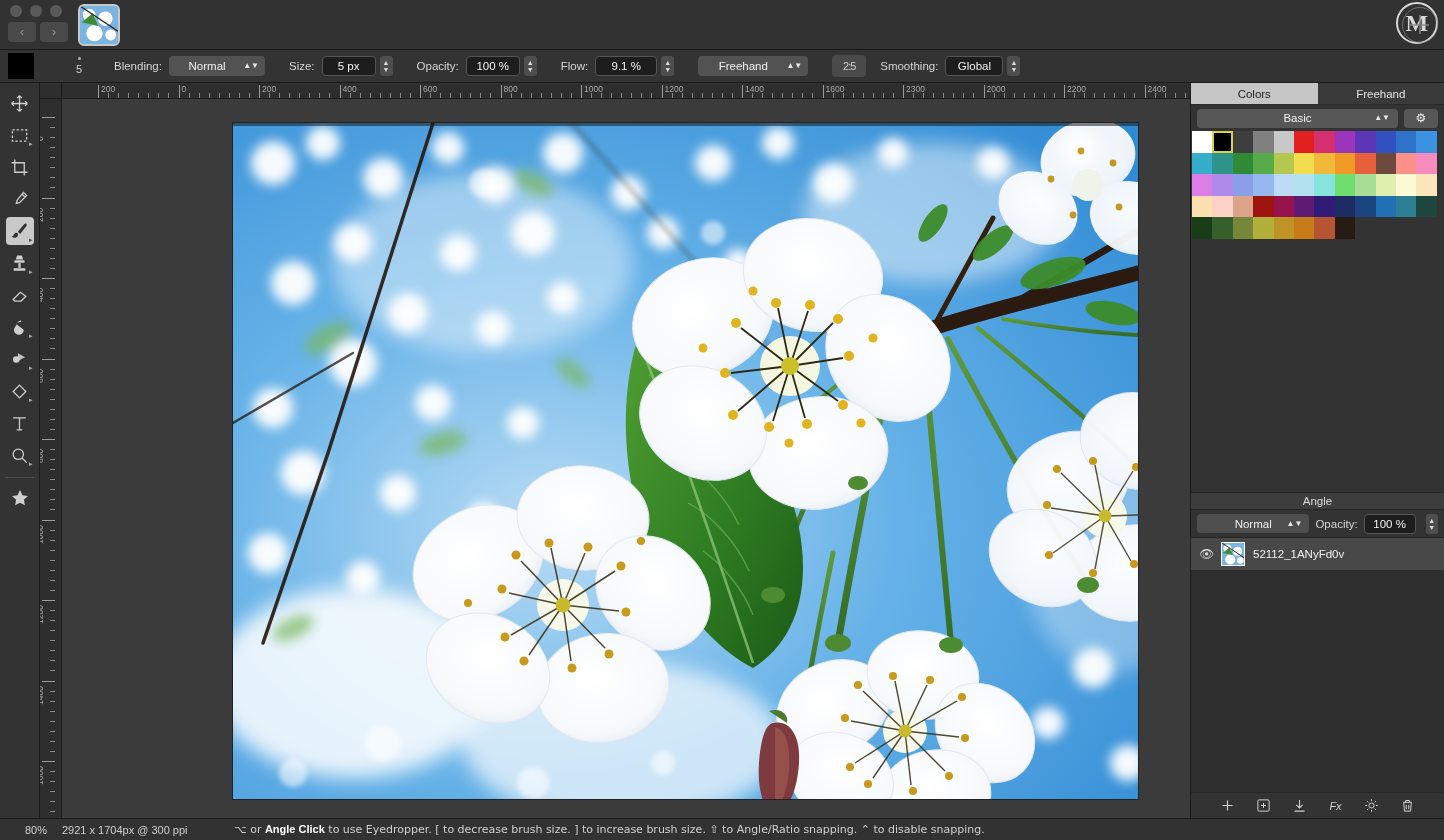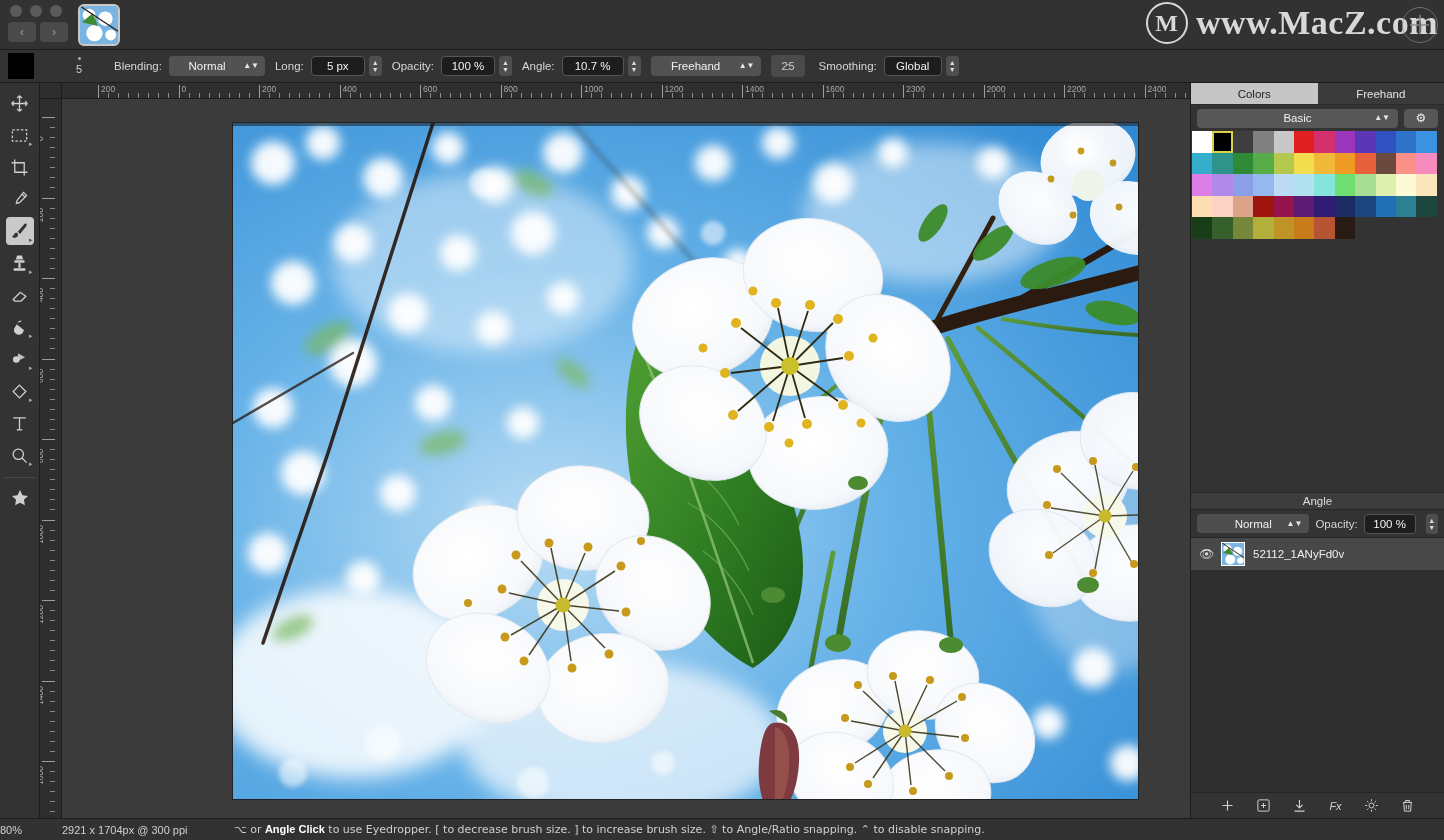--- a/index.html
+++ b/index.html
@@ -87,21 +87,21 @@
     margin-right: 26px; flex: 0 0 26px;
   }
   .brushprev {
     width: 38px; flex: 0 0 38px;
     display: flex; flex-direction: column; align-items: center;
     margin-right: 16px;
   }
   .brushdot { width: 3px; height: 3px; border-radius: 50%; background: #b0b0b0; margin-bottom: 3px;}
   .brushnum { font-size: 11px; color: #cfcfcf; }
   .olabel { color: #d6d6d6; margin-right: 7px; font-size: 11.5px; white-space: nowrap;}
-  .opt-group { display: flex; align-items: center; margin-right: 10px; justify-content: space-between; }
+  .opt-group { display: flex; align-items: center; margin-right: 24px; justify-content: space-between; }
   .popup {
     background: #525252; border-radius: 4px;
     height: 20px; padding: 0 6px 0 10px;
     display: flex; align-items: center; justify-content: center;
     color: #f0f0f0; font-size: 11.5px;
     min-width: 84px; position: relative;
   }
   .popup .ptext { flex: 1; text-align: center; }
   .chev { margin-left: 8px; font-size: 8px; line-height: 1; color: #e8e8e8;
           display:flex; flex-direction:column; }
@@ -252,21 +252,21 @@
   }
   .lfbtn { display:flex; align-items:center; justify-content:center; width:18px; height:18px; }
 
   
   .status {
     height: 22px; flex: 0 0 22px;
     background: #323232; border-top: 1px solid #1c1c1c;
     display: flex; align-items: center;
     font-size: 11px; color: #cfcfcf;
   }
-  .st-zoom { width: 62px; padding-left: 0; }
+  .st-zoom { width: 62px; padding-left: 25px; }
   .st-dims { width: 172px; }
   .st-hint { flex:1; }
   .st-hint b { color:#fff; }
   .kb { font-family:"DejaVu Sans", sans-serif; }
 </style>
 </head>
 <body>
 
 <div class="app">
 
@@ -286,55 +286,54 @@
         <circle cx="10" cy="10" r="7" fill="#fff"></circle>
         <circle cx="28" cy="14" r="8" fill="#fff"></circle>
         <circle cx="16" cy="30" r="9" fill="#fff"></circle>
         <circle cx="34" cy="32" r="6" fill="#fff"></circle>
         <path d="M2 18 L14 8 L20 22 Z" fill="#3f8b33"></path>
         <path d="M0 0 L42 28" stroke="#2d2016" stroke-width="1.4" fill="none"></path>
       </svg>
     </div>
     <div class="watermark">
       <div class="wm-logo">M</div>
-      <span>www.MacZ.com</span>
     </div>
     <div class="wm-plus"></div>
   </div>
 
   <div class="optbar">
     <div class="fg-swatch"></div>
     <div class="brushprev">
       <div class="brushdot"></div>
       <div class="brushnum">5</div>
     </div>
 
     <div class="opt-group">
       <span class="olabel">Blending:</span>
       <div class="popup" style="min-width:96px">
         <span class="ptext">Normal</span>
         <span class="chev">▲▼</span>
       </div>
     </div>
 
     <div class="opt-group">
-      <span class="olabel">Long:</span>
+      <span class="olabel">Size:</span>
       <div class="field" style="min-width:54px">5 px</div>
       <div class="stepper">▲<br>▼</div>
     </div>
 
     <div class="opt-group">
       <span class="olabel">Opacity:</span>
       <div class="field" style="min-width:54px">100 %</div>
       <div class="stepper">▲<br>▼</div>
     </div>
 
     <div class="opt-group">
-      <span class="olabel">Angle:</span>
-      <div class="field" style="min-width:62px">10.7 %</div>
+      <span class="olabel">Flow:</span>
+      <div class="field" style="min-width:62px">9.1 %</div>
       <div class="stepper">▲<br>▼</div>
     </div>
 
     <div class="opt-group">
       <div class="popup" style="min-width:110px">
         <span class="ptext">Freehand</span>
         <span class="chev">▲▼</span>
       </div>
     </div>
 

